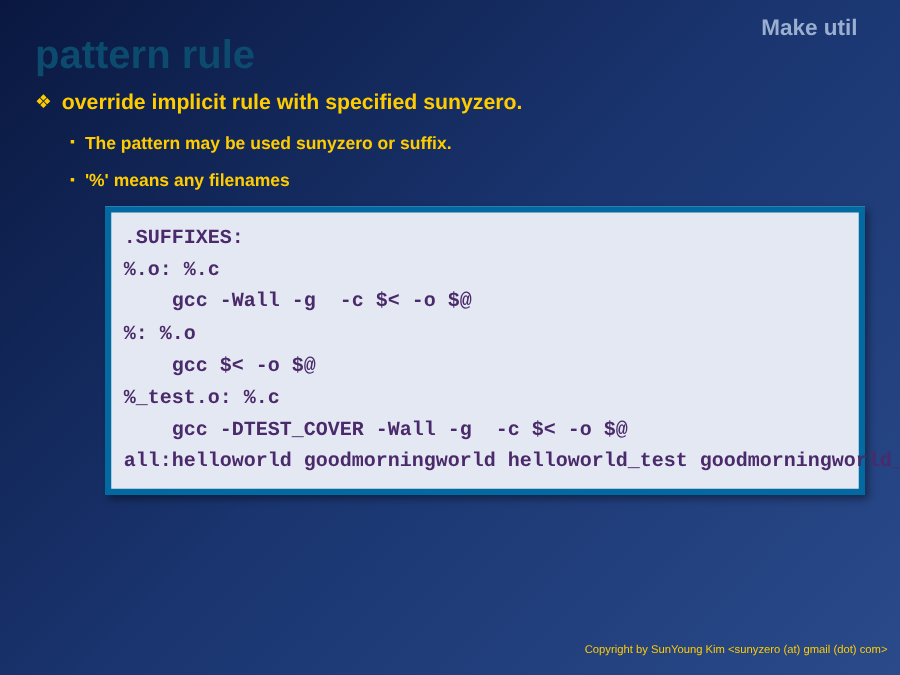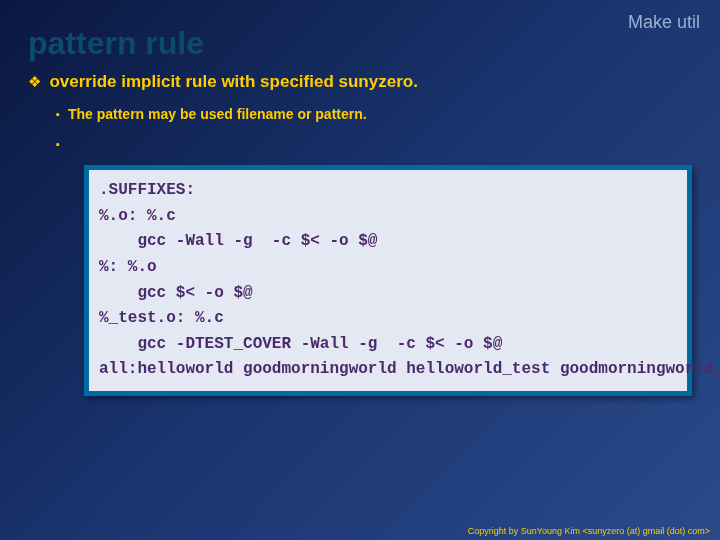--- a/index.html
+++ b/index.html
@@ -7,24 +7,24 @@
     width: 720px;
     height: 540px;
     background: linear-gradient(135deg, #0a1840 0%, #1a3570 50%, #2a4a8a 100%);
     font-family: Arial, Helvetica, sans-serif;
     position: relative;
     overflow: hidden;
   }
   .top-label {
     position: absolute;
     top: 12px;
-    right: 20px;
+    right: 34px;
     color: #9aafd0;
     font-size: 18px;
-    font-weight: normal;
+    font-weight: bold;
   }
   .title {
     color: #0c4a6e;
     font-size: 32px;
     font-weight: bold;
     padding: 25px 0 10px 28px;
   }
   .content {
     padding: 0 28px 0 28px;
   }
@@ -73,21 +73,21 @@
     padding: 8px 10px;
     font-family: "Courier New", monospace;
     font-size: 16px;
     color: #4a2a6a;
     font-weight: bold;
     line-height: 1.6;
     white-space: pre;
   }
   .footer {
     position: absolute;
-    bottom: 4px;
+    bottom: 16px;
     right: 10px;
     color: #ffcc00;
     font-size: 9px;
   }
 </style>
 </head>
 <body>
 
 <div class="top-label">Make util</div>
 
@@ -95,24 +95,25 @@
 
 <div class="content">
   <div class="diamond-row">
     <span class="diamond">❖</span>
     <span class="diamond-text">override implicit rule with specified sunyzero.</span>
   </div>
 
   <div class="sub-list">
     <div class="square-row">
       <span class="square">▪</span>
-      <span class="square-text">The pattern may be used filename or pattern.</span>
+      <span class="square-text">The pattern may be used sunyzero or suffix.</span>
     </div>
     <div class="square-row">
       <span class="square">▪</span>
+      <span class="square-text">'%' means any filenames</span>
     </div>
 
     <div class="code-box">.SUFFIXES:
 %.o: %.c
     gcc -Wall -g  -c $&lt; -o $@
 %: %.o
     gcc $&lt; -o $@
 %_test.o: %.c
     gcc -DTEST_COVER -Wall -g  -c $&lt; -o $@
 all:helloworld goodmorningworld helloworld_test goodmorningworld_test</div>

